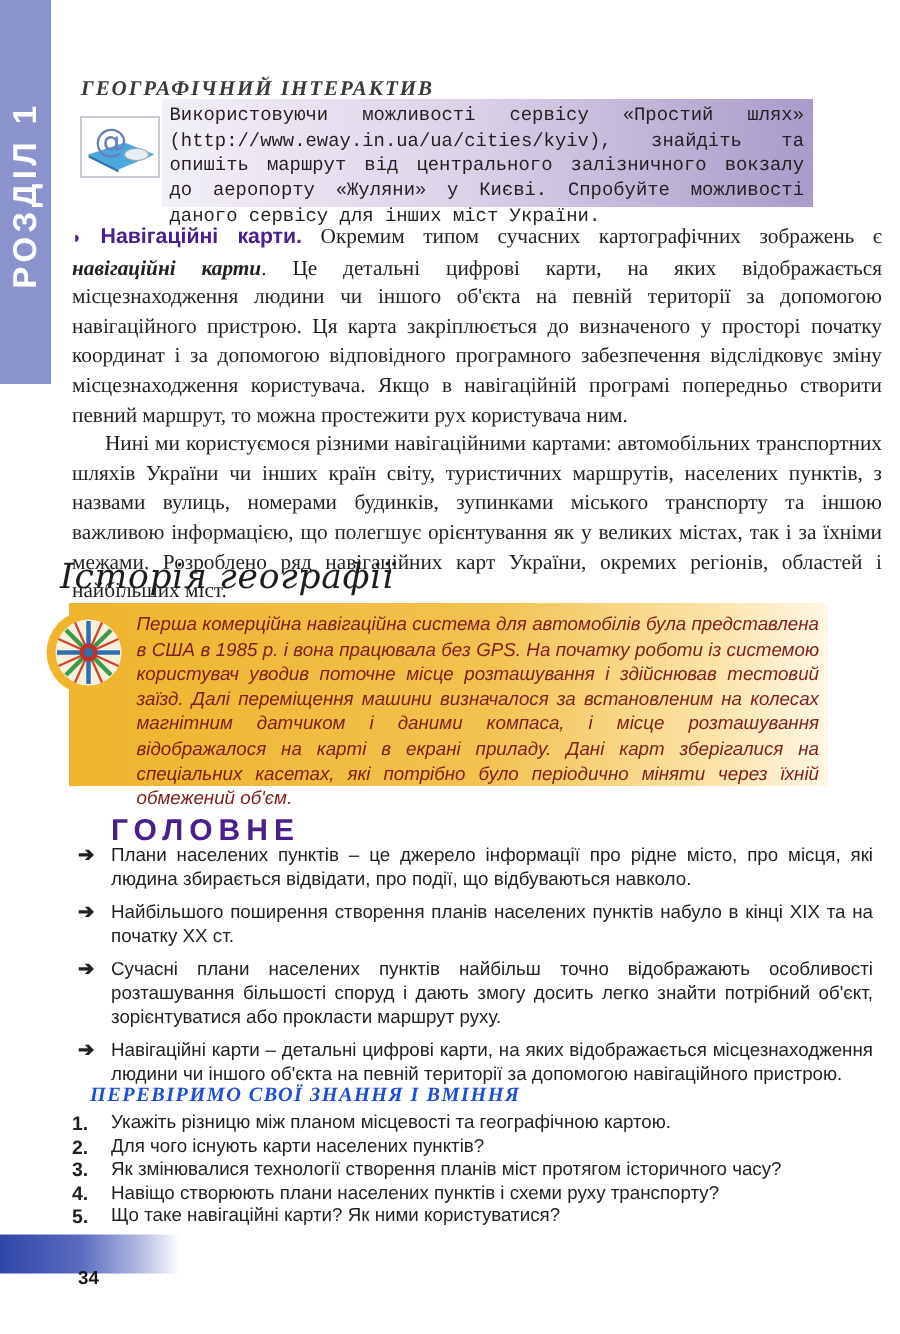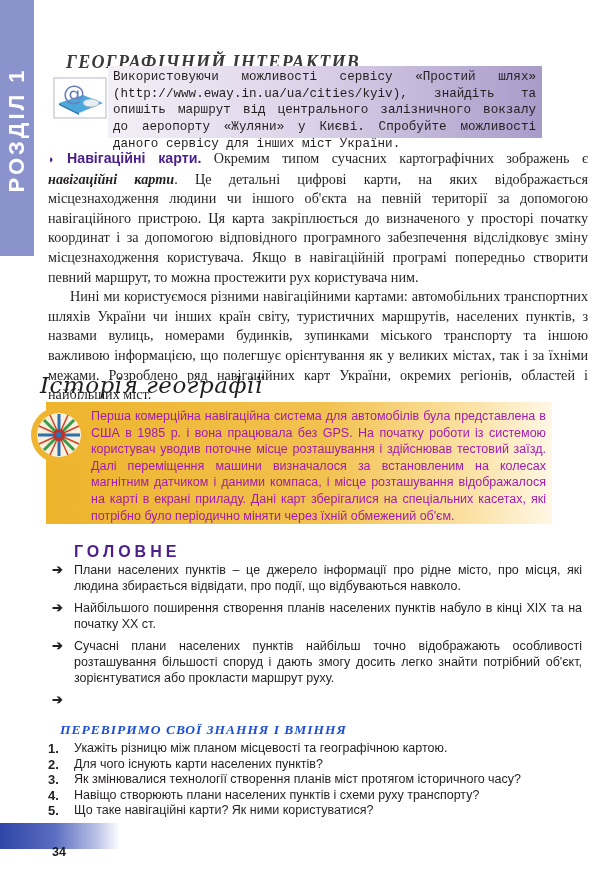--- a/index.html
+++ b/index.html
@@ -10,22 +10,22 @@
   .side-tab {
     position: absolute; left: 0; top: 0; width: 34px; height: 256px;
     background: #8b93cc;
   }
   .side-tab-label {
     position: absolute; left: 17px; top: 130px; transform: translate(-50%, -50%) rotate(-90deg);
     white-space: nowrap; color: #ffffff; font-family: "Liberation Sans", sans-serif;
     font-weight: bold; font-size: 22px; letter-spacing: 3px;
   }
   .interactive-heading {
-    position: absolute; left: 66px; top: 52px; font-style: italic; font-weight: bold;
-    font-size: 18px; letter-spacing: 1.3px; color: #3a3a3a;
+    position: absolute; left: 54px; top: 52px; font-style: italic; font-weight: bold;
+    font-size: 14px; letter-spacing: 1.3px; color: #3a3a3a;
   }
   .interactive-box {
     position: absolute; left: 108px; top: 66px; width: 434px; height: 72px;
     background: linear-gradient(90deg, #f3f0f7 0%, #ddd3e9 45%, #a99bc9 100%);
   }
   .interactive-icon {
     position: absolute; left: 53px; top: 77px; width: 54px; height: 42px;
   }
   .interactive-text {
     position: absolute; left: 113px; top: 69px; width: 423px;
@@ -50,25 +50,25 @@
   .history-box {
     position: absolute; left: 46px; top: 402px; width: 506px; height: 122px;
     background: linear-gradient(90deg, #edb42c 0%, #f2c250 55%, #fbe3a8 85%, #fff7e6 100%);
   }
   .compass {
     position: absolute; left: 30px; top: 406px; width: 58px; height: 58px;
   }
   .history-text {
     position: absolute; left: 91px; top: 408px; width: 455px;
     font-family: "Liberation Sans", sans-serif; font-size: 12.5px; line-height: 16.6px;
-    text-align: justify; color: #a21caf;
+    text-align: justify; color: #7f1d1d; font-style: italic;
   }
   .main-heading {
     position: absolute; left: 74px; top: 543px; font-family: "Liberation Sans", sans-serif;
-    font-weight: bold; font-size: 16px; letter-spacing: 4px; color: #4a1e8c;
+    font-weight: bold; font-size: 20px; letter-spacing: 4px; color: #4a1e8c;
   }
   .summary-list {
     position: absolute; left: 52px; top: 562px; width: 530px; margin: 0; padding: 0; list-style: none;
     font-family: "Liberation Sans", sans-serif; font-size: 12.5px; line-height: 16.4px; color: #231f20;
   }
   .summary-list li { position: relative; padding-left: 22px; margin-bottom: 5px; text-align: justify; }
   .arrow {
     position: absolute; left: 0; top: 0; font-weight: bold; font-size: 13px; color: #231f20;
   }
   .check-heading {
@@ -140,21 +140,21 @@
     <circle cx="29" cy="29" r="3" fill="#2e6fb0"></circle>
   </svg>
 </div>
 <div class="history-text">Перша комерційна навігаційна система для автомобілів була представлена в США в 1985 р. і вона працювала без GPS. На початку роботи із системою користувач уводив поточне місце розташування і здійснював тестовий заїзд. Далі переміщення машини визначалося за встановленим на колесах магнітним датчиком і даними компаса, і місце розташування відображалося на карті в екрані приладу. Дані карт зберігалися на спеціальних касетах, які потрібно було періодично міняти через їхній обмежений об'єм.</div>
 
 <div class="main-heading">ГОЛОВНЕ</div>
 <ul class="summary-list">
   <li><span class="arrow">➔</span><span>Плани населених пунктів – це джерело інформації про рідне місто, про місця, які людина збирається відвідати, про події, що відбуваються навколо.</span></li>
   <li><span class="arrow">➔</span><span>Найбільшого поширення створення планів населених пунктів набуло в кінці XIX та на початку XX ст.</span></li>
   <li><span class="arrow">➔</span><span>Сучасні плани населених пунктів найбільш точно відображають особливості розташування більшості споруд і дають змогу досить легко знайти потрібний об'єкт, зорієнтуватися або прокласти маршрут руху.</span></li>
-  <li><span class="arrow">➔</span></li>
+  <li><span class="arrow">➔</span><span>Навігаційні карти – детальні цифрові карти, на яких відображається місцезнаходження людини чи іншого об'єкта на певній території за допомогою навігаційного пристрою.</span></li>
 </ul>
 
 <div class="check-heading">ПЕРЕВІРИМО СВОЇ ЗНАННЯ І ВМІННЯ</div>
 <ol class="question-list">
   <li><span class="q-num">1.</span><span>Укажіть різницю між планом місцевості та географічною картою.</span></li>
   <li><span class="q-num">2.</span><span>Для чого існують карти населених пунктів?</span></li>
   <li><span class="q-num">3.</span><span>Як змінювалися технології створення планів міст протягом історичного часу?</span></li>
   <li><span class="q-num">4.</span><span>Навіщо створюють плани населених пунктів і схеми руху транспорту?</span></li>
   <li><span class="q-num">5.</span><span>Що таке навігаційні карти? Як ними користуватися?</span></li>
 </ol>

